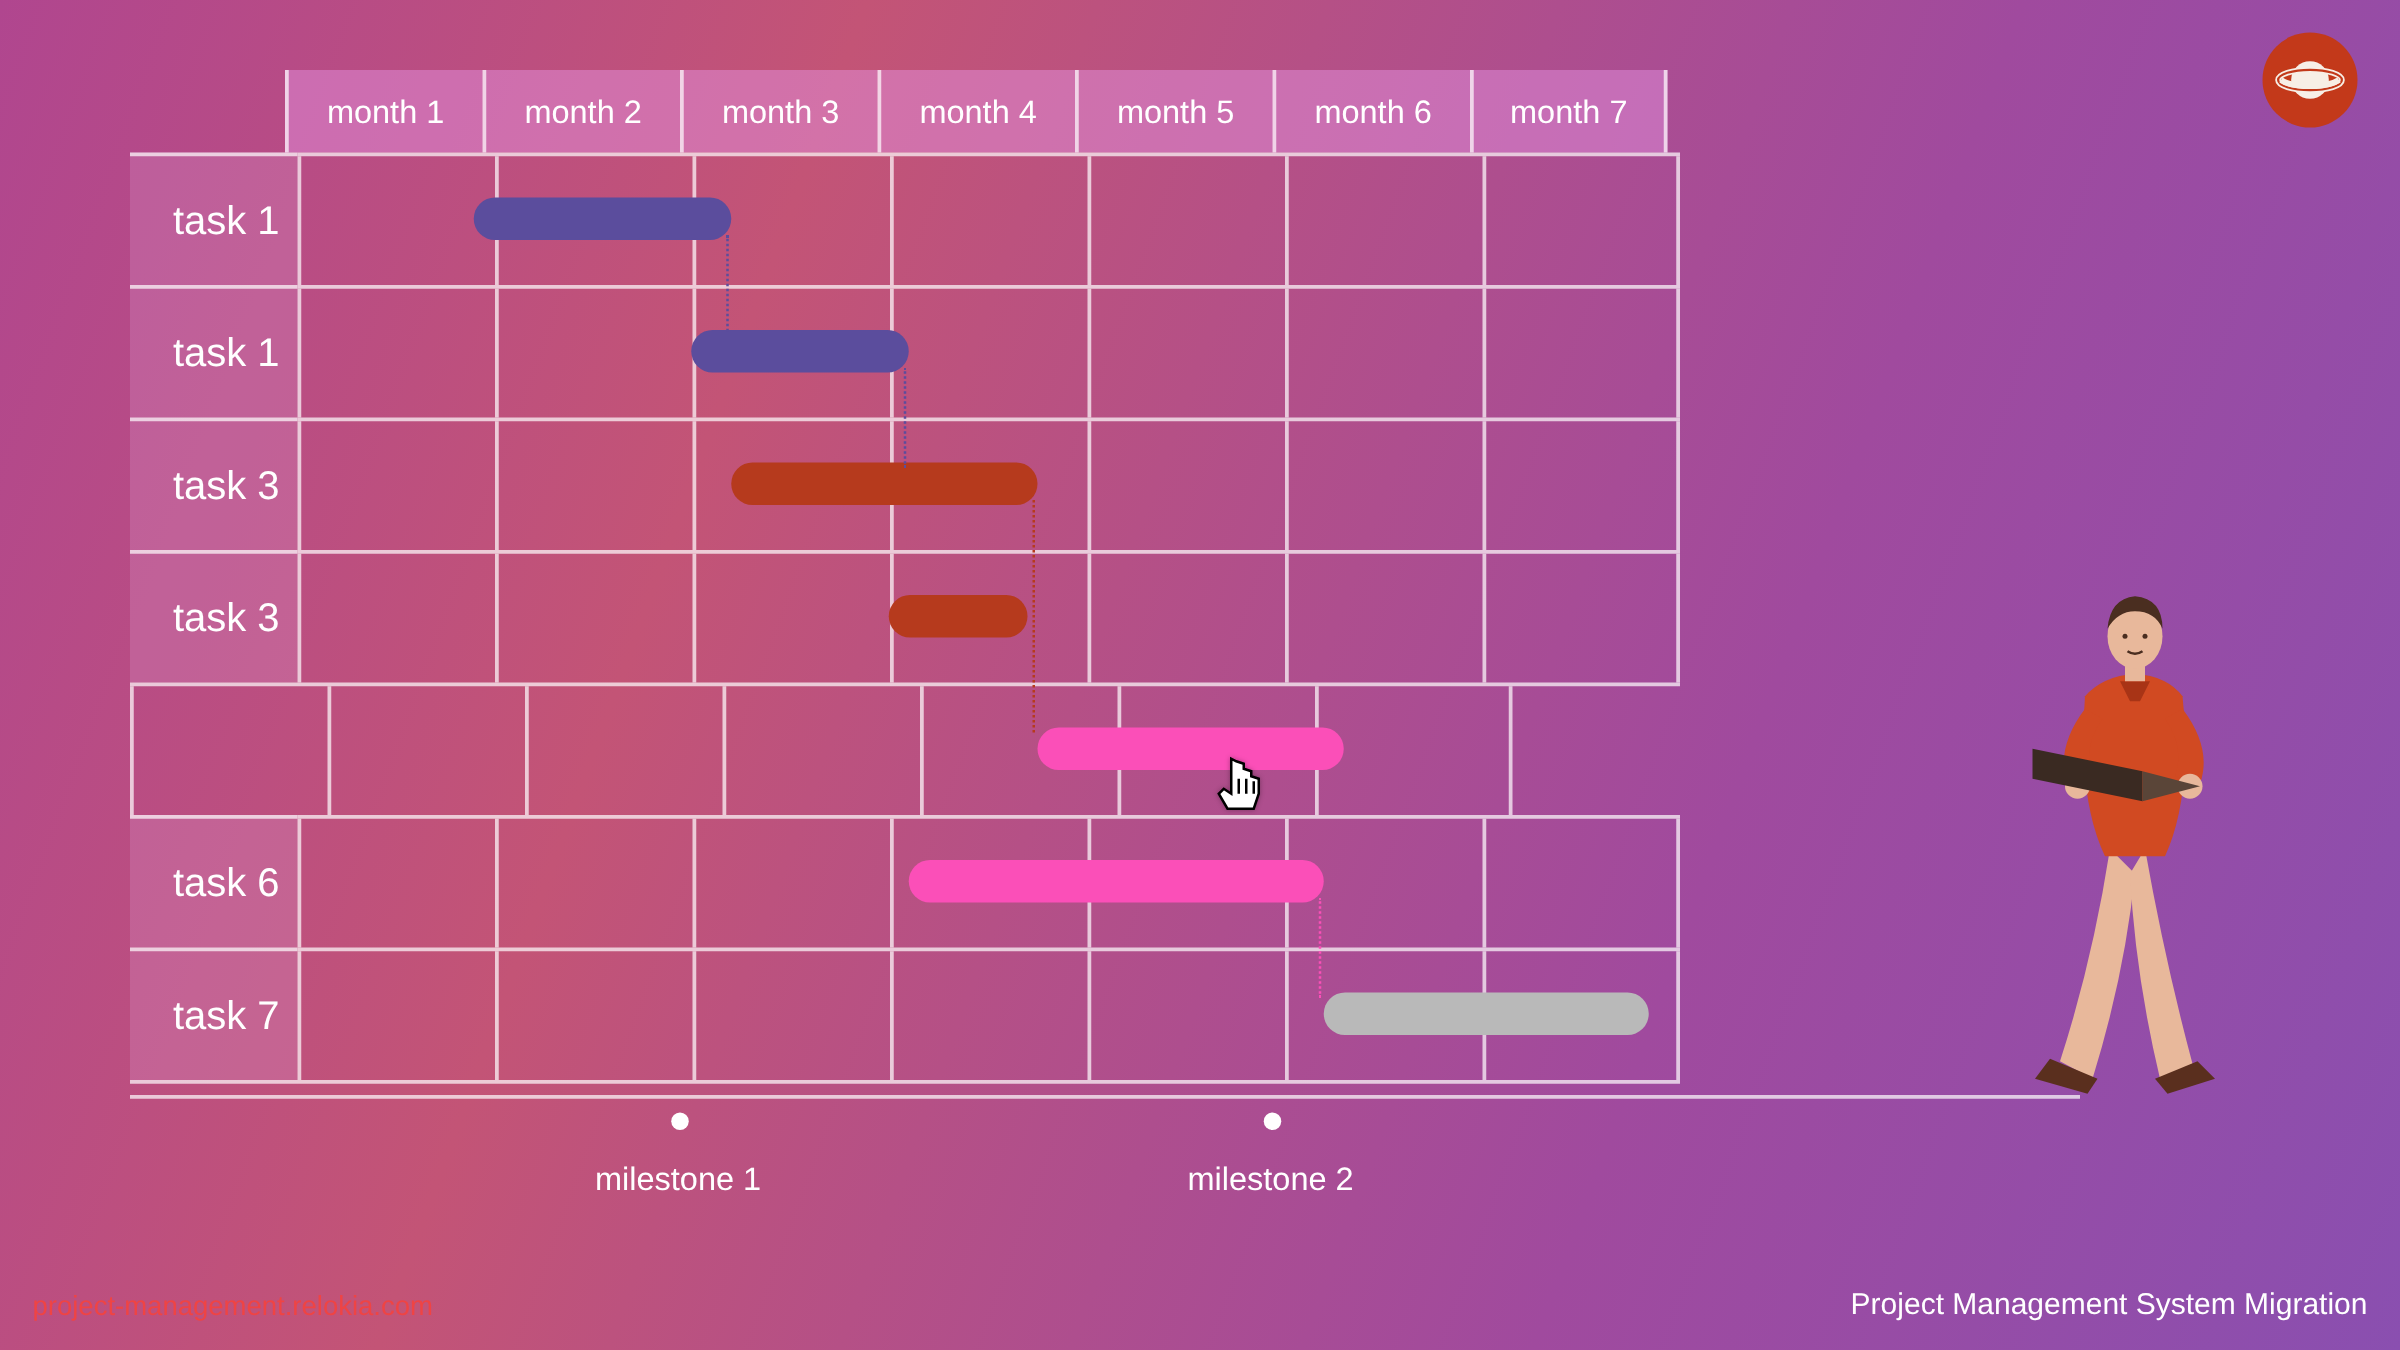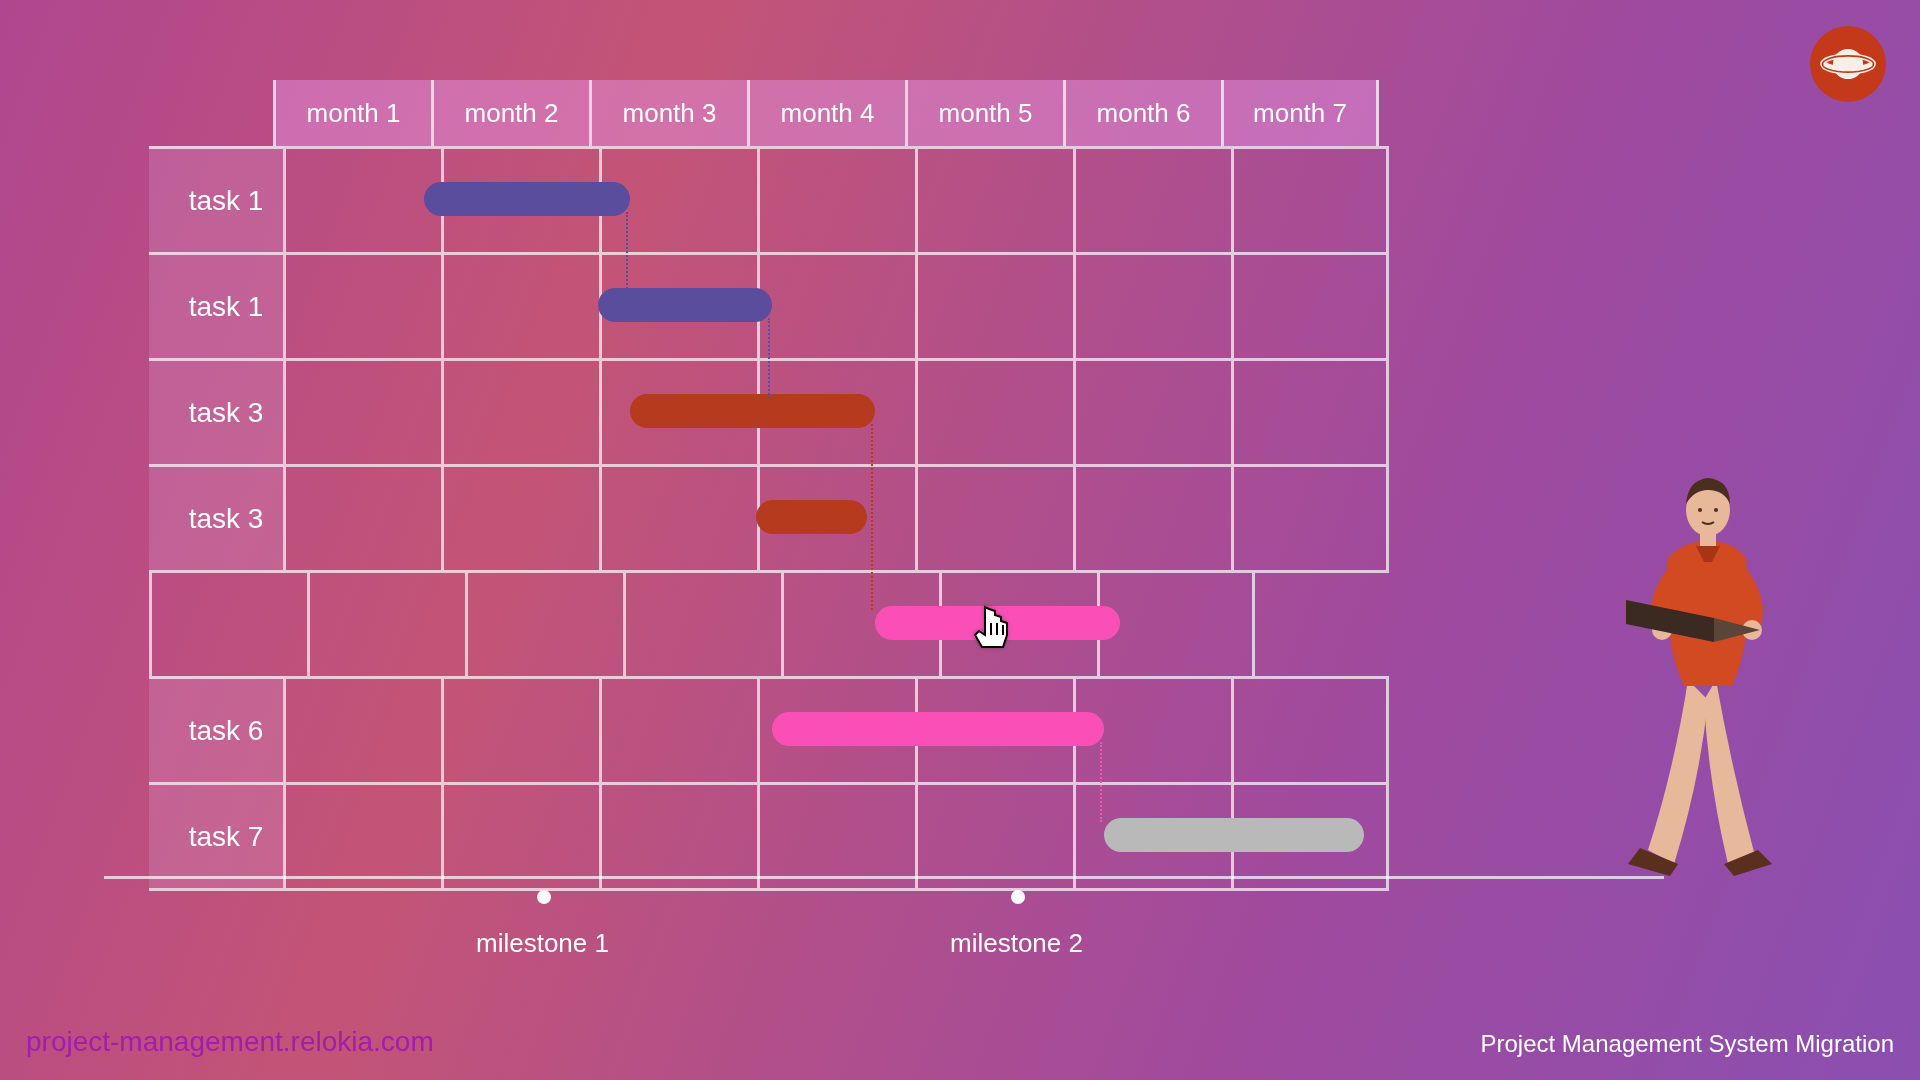--- a/index.html
+++ b/index.html
@@ -10,59 +10,58 @@
     color: #fff;
   }
   .logo {
     position: absolute; top: 26px; right: 34px;
     width: 76px; height: 76px; border-radius: 50%;
     background: #c3391a;
     display: flex; align-items: center; justify-content: center;
   }
   .logo svg { width: 58px; height: 58px; }
   .gantt {
-    position: absolute; left: 104px; top: 80px;
+    position: absolute; left: 104px; top: 56px;
     width: 1240px;
-    margin-left: 45px;
   }
   .col-header-row { display: flex; margin-left: 124px; }
   .col-header {
     width: 158px; height: 66px;
     border-left: 3px solid rgba(255,255,255,0.7);
     display:flex; align-items:center; justify-content:center;
     font-size: 26px; font-weight: 500;
     background: rgba(230,150,230,0.45);
   }
   .col-header:last-child { border-right: 3px solid rgba(255,255,255,0.7); }
   .task-row { display:flex; height:106px; }
   .row-label {
     width:144px; height:100%;
     display:flex; align-items:center; justify-content:center;
-    font-size:28px; font-weight:500;
+    font-size:32px; font-weight:500;
     background: rgba(220,160,210,0.25);
     border-top: 3px solid rgba(255,255,255,0.7);
     padding-left: 20px;
   }
   .task-row:first-of-type .row-label { border-top: 3px solid rgba(255,255,255,0.7); }
   .grid-area { position:relative; display:flex; flex:1; border-top:3px solid rgba(255,255,255,0.7); }
   .grid-cell { width:158px; height:100%; border-left:3px solid rgba(255,255,255,0.7); }
   .grid-cell:last-child { border-right:3px solid rgba(255,255,255,0.7); }
   .gantt-bottom { height:3px; background:rgba(255,255,255,0.7); margin-left:0; margin-right:0; }
   .bars { position:absolute; left:228px; top:66px; }
   .bar { position:absolute; height:34px; border-radius:17px; }
   .dep { position:absolute; border-left:2px dotted; top:0; }
   .milestone-dot {
     position:absolute; width:14px; height:14px; border-radius:50%;
     background:#fff;
   }
   .milestone-label { position:absolute; font-size:26px; font-weight:500; color:#fff;margin-top:16px; }
   .baseline { position:absolute; left:104px; top:876px; width:1560px; height:3px; background:rgba(255,255,255,0.7); }
   .cursor { position:absolute; }
   .cursor svg { filter: drop-shadow(0 0 2px rgba(0,0,0,.3)); }
-  .footer-left { position:absolute; left:26px; bottom:22px; font-size:28px; color:#a21caf;text-align:center; }
+  .footer-left { position:absolute; left:26px; bottom:22px; font-size:22px; color:#ef4444;text-align:center; }
   .footer-right { position:absolute; right:26px; bottom:22px; font-size:24px; color:#fff;margin-left:35px; }
   .person { position:absolute; right:96px; bottom:196px; }
 </style>
 </head>
 <body>
 
 <div class="logo">
   <svg viewBox="0 0 100 100">
     <circle cx="50" cy="50" r="26" fill="#f7efe6"></circle>
     <ellipse cx="50" cy="50" rx="44" ry="14" fill="none" stroke="#f7efe6" stroke-width="8"></ellipse>

